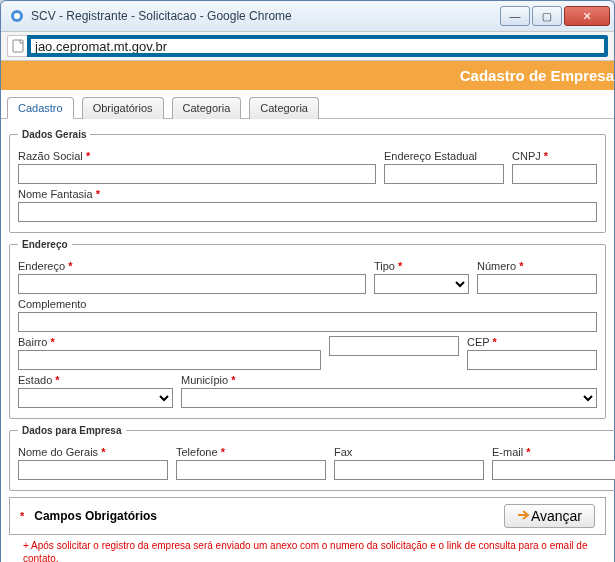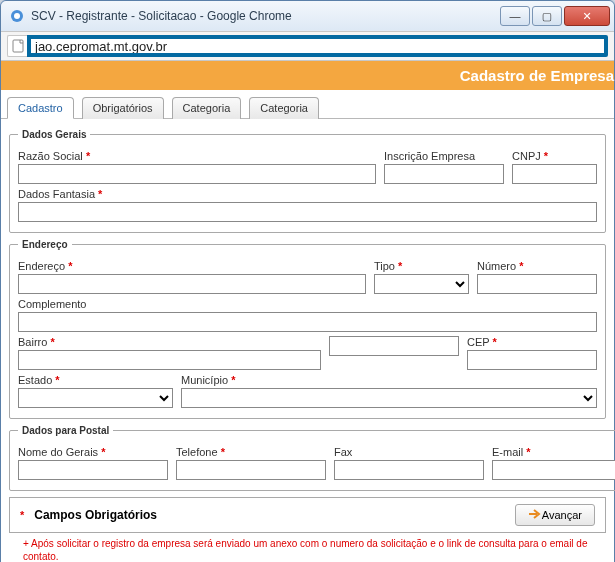--- a/index.html
+++ b/index.html
@@ -84,21 +84,21 @@
   }
   .field select { height:20px; }
   .footer-row {
     display:flex; align-items:center; gap:10px; border:1px solid #a9a9a9;
     padding:6px 10px; margin:6px 0 2px 0;
   }
   .footer-row .reqlabel { font-weight:bold; font-size:12px; flex:1;}
   .btn {
     display:flex; align-items:center; gap:0; padding:3px 12px;
     border:1px solid #a8a8a8; border-radius:3px;
-    background:linear-gradient(#fefefe,#e7e7e7); cursor:pointer; font-size:11px;
+    background:linear-gradient(#fefefe,#e7e7e7); cursor:pointer; font-size:14px;
   }
   .note { color:#d00; font-size:10px; padding:2px 10px 8px 14px; line-height:1.3;}
 </style>
 </head>
 <body>
 
 <div class="window">
   <div class="titlebar">
     <span class="favicon">
       <svg width="14" height="14" viewBox="0 0 14 14">
@@ -138,31 +138,31 @@
     <div class="form-area">
 
       <fieldset>
         <legend>Dados Gerais</legend>
         <div class="row">
           <div class="field" style="flex:1 1 340px">
             <label><span>Razão Social</span> <span class="req">*</span></label>
             <input type="text" style="">
           </div>
           <div class="field" style="width:120px">
-            <label>Inscrição Empresa</label>
+            <label>Endereço Estadual</label>
             <input type="text" style="">
           </div>
           <div class="field" style="width:85px">
             <label><span>CNPJ</span> <span class="req">*</span></label>
             <input type="text" style="">
           </div>
         </div>
         <div class="row">
           <div class="field" style="flex:1">
-            <label><span>Dados Fantasia</span> <span class="req">*</span></label>
+            <label><span>Nome Fantasia</span> <span class="req">*</span></label>
             <input type="text" style="">
           </div>
         </div>
       </fieldset>
 
       <fieldset>
         <legend>Endereço</legend>
         <div class="row">
           <div class="field" style="flex:1">
             <label><span>Endereço</span> <span class="req">*</span></label>
@@ -202,21 +202,21 @@
             <select><option></option></select>
           </div>
           <div class="field" style="flex:1">
             <label><span>Município</span> <span class="req">*</span></label>
             <select><option></option></select>
           </div>
         </div>
       </fieldset>
 
       <fieldset>
-        <legend>Dados para Postal</legend>
+        <legend>Dados para Empresa</legend>
         <div class="row">
           <div class="field" style="flex:1.6">
             <label><span>Nome do Gerais</span> <span class="req">*</span></label>
             <input type="text" style="">
           </div>
           <div class="field" style="flex:1">
             <label><span>Telefone</span> <span class="req">*</span></label>
             <input type="text" style="">
           </div>
           <div class="field" style="flex:1">

